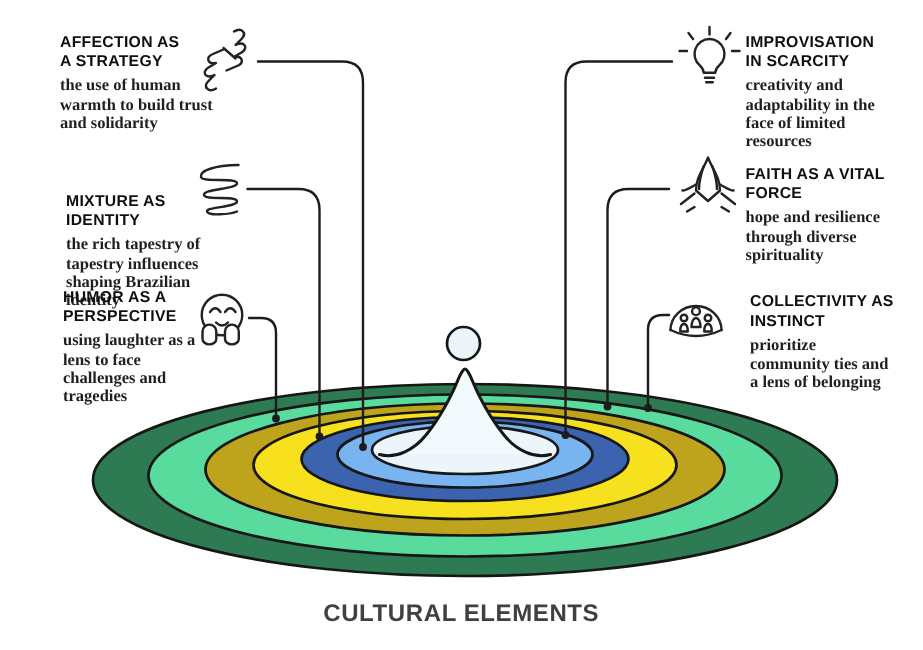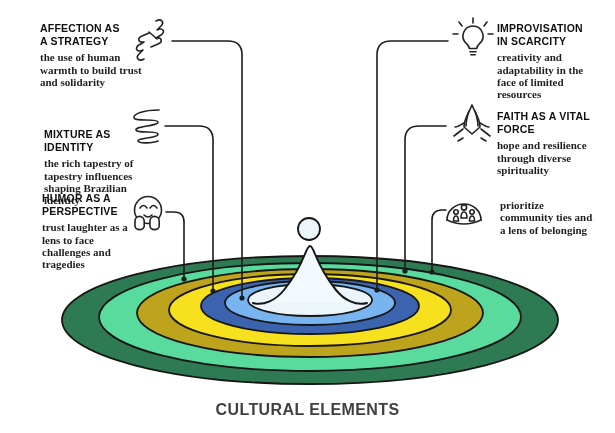--- a/index.html
+++ b/index.html
@@ -140,31 +140,32 @@
     <div class="label-desc">the use of human warmth to build trust and solidarity</div>
   </div>
 
   <div class="label-block b2">
     <div class="label-heading">MIXTURE AS IDENTITY</div>
     <div class="label-desc">the rich tapestry of tapestry influences shaping Brazilian identity</div>
   </div>
 
   <div class="label-block b3">
     <div class="label-heading">HUMOR AS A PERSPECTIVE</div>
-    <div class="label-desc">trust laughter as a lens to face challenges and tragedies</div>
+    <div class="label-desc">using laughter as a lens to face challenges and tragedies</div>
   </div>
 
   <div class="label-block b5">
     <div class="label-heading">FAITH AS A VITAL FORCE</div>
     <div class="label-desc">hope and resilience through diverse spirituality</div>
   </div>
 
   <div class="label-block b4">
     <div class="label-heading">IMPROVISATION IN SCARCITY</div>
     <div class="label-desc">creativity and adaptability in the face of limited resources</div>
   </div>
 
   <div class="label-block b6">
+    <div class="label-heading">COLLECTIVITY AS INSTINCT</div>
     <div class="label-desc">prioritize community ties and a lens of belonging</div>
   </div>
 
   <div class="page-title">CULTURAL ELEMENTS</div>
 </div>
 
 </body></html>

